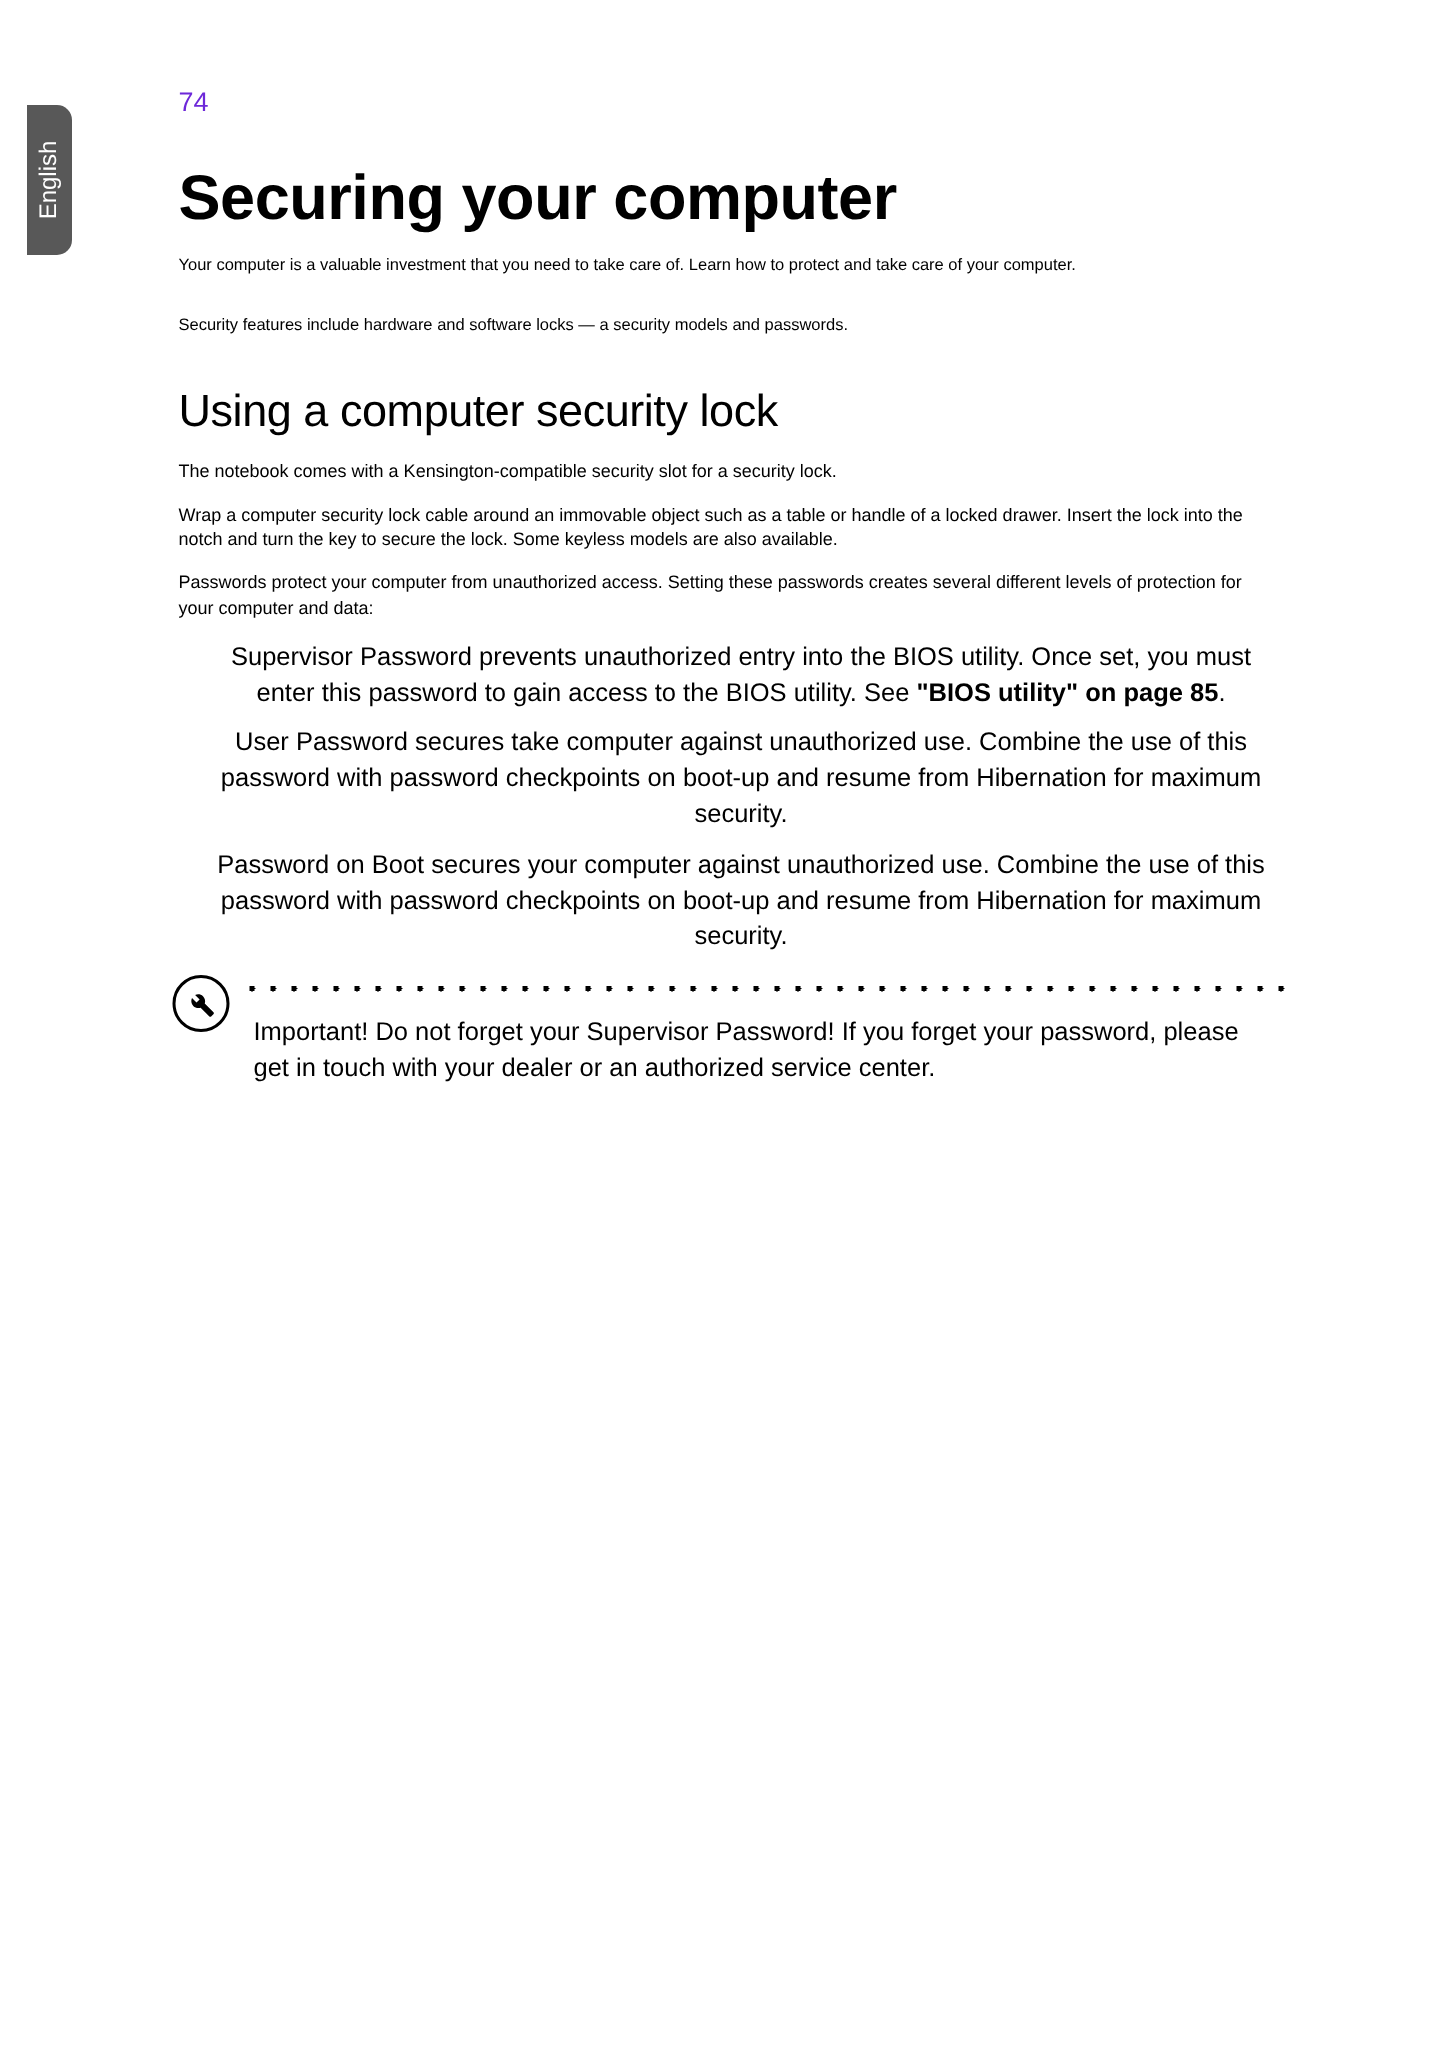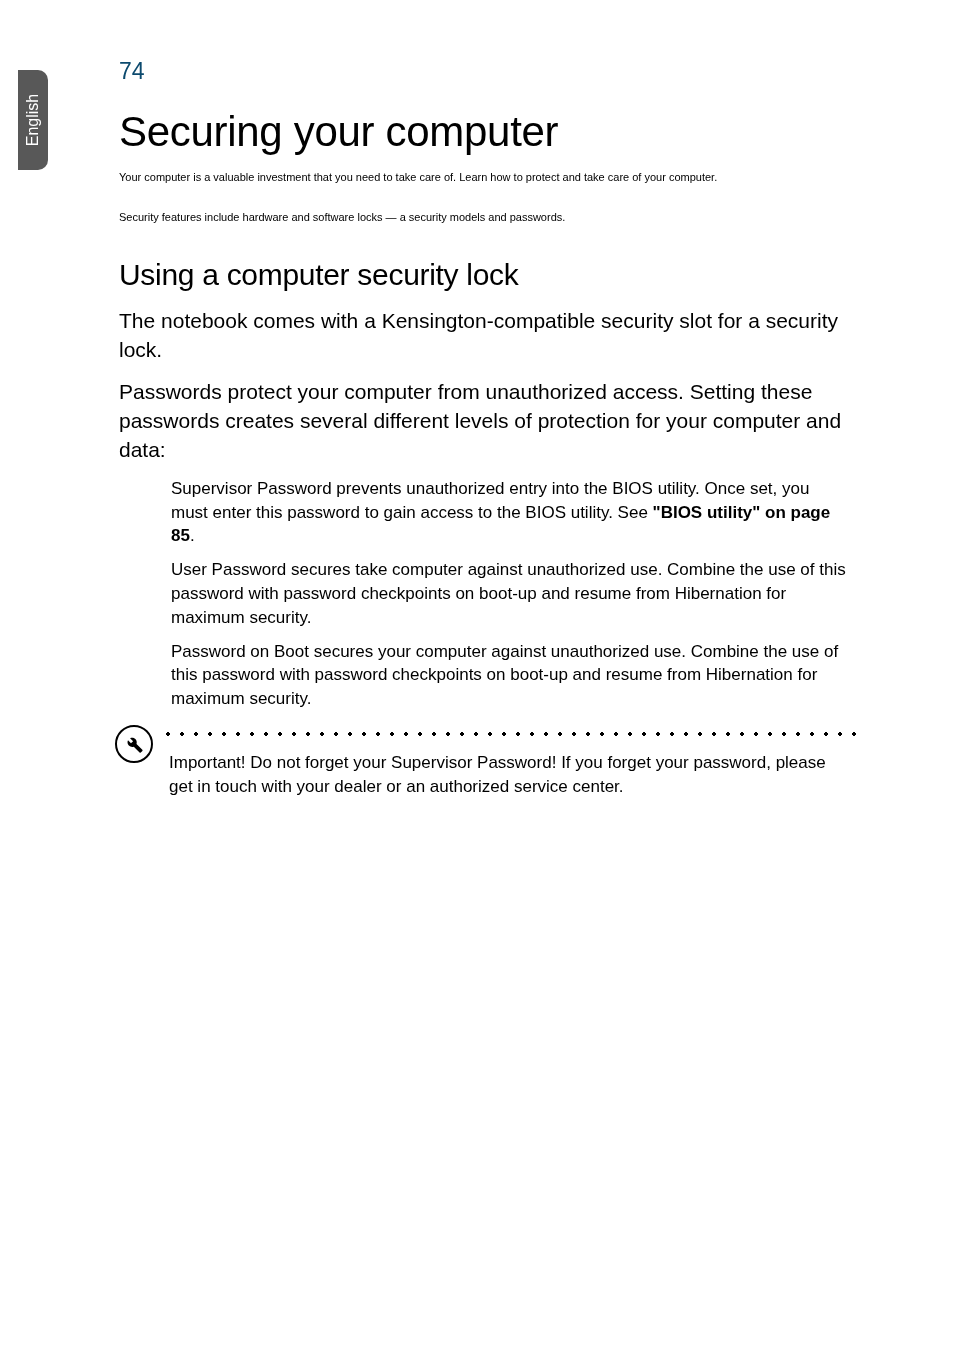--- a/index.html
+++ b/index.html
@@ -31,57 +31,58 @@
     .side-tab span {
       color: #fff;
       transform: rotate(-90deg);
       font-size: 16px;
       white-space: nowrap;
     }
     .page-number {
       position: absolute;
       left: 119px;
       top: 58px;
-      font-size: 23px;
-      color: #0c4a6e;
+      font-size: 18px;
+      color: #6d28d9;
     }
     .content {
       position: absolute;
       left: 119px;
       top: 108px;
       width: 730px;
     }
     h1 {
       font-size: 42px;
-      font-weight: normal;
+      font-weight: bold;
       margin-bottom: 14px;
       letter-spacing: -0.3px;
     }
     .intro-text {
       font-size: 11px;
       line-height: 1.45;
       margin-bottom: 24px;
     }
     h2 {
       font-size: 30px;
       font-weight: normal;
       margin-top: 32px;
       margin-bottom: 14px;
       letter-spacing: -0.3px;
     }
     .body-text {
-      font-size: 21px;
+      font-size: 12px;
       line-height: 1.4;
       margin-bottom: 12px;
     }
     .list-item {
       font-size: 17px;
       line-height: 1.4;
-      margin-left: 52px;
+      margin-left: 20px;
       margin-bottom: 10px;
+      text-align: center;
     }
     .link-text {
       font-weight: bold;
     }
     .important-block {
       margin-top: 20px;
       position: relative;
     }
     .important-icon {
       position: absolute;
@@ -125,20 +126,21 @@
 <div class="page-number">74</div>
 
 <div class="content">
   <h1>Securing your computer</h1>
 
   <p class="intro-text">Your computer is a valuable investment that you need to take care of. Learn how to protect and take care of your computer.</p>
   <p class="intro-text">Security features include hardware and software locks — a security models and passwords.</p>
 
   <h2>Using a computer security lock</h2>
   <p class="body-text">The notebook comes with a Kensington-compatible security slot for a security lock.</p>
+  <p class="body-text">Wrap a computer security lock cable around an immovable object such as a table or handle of a locked drawer. Insert the lock into the notch and turn the key to secure the lock. Some keyless models are also available.</p>
 
   <p class="body-text">Passwords protect your computer from unauthorized access. Setting these passwords creates several different levels of protection for your computer and data:</p>
 
   <p class="list-item">
     <span>Supervisor Password prevents unauthorized entry into the BIOS utility. Once set, you must enter this password to gain access to the BIOS utility. See </span><span class="link-text">"BIOS utility" on page 85</span><span>.</span>
   </p>
 
   <p class="list-item">User Password secures take computer against unauthorized use. Combine the use of this password with password checkpoints on boot-up and resume from Hibernation for maximum security.</p>
 
   <p class="list-item">Password on Boot secures your computer against unauthorized use. Combine the use of this password with password checkpoints on boot-up and resume from Hibernation for maximum security.</p>

